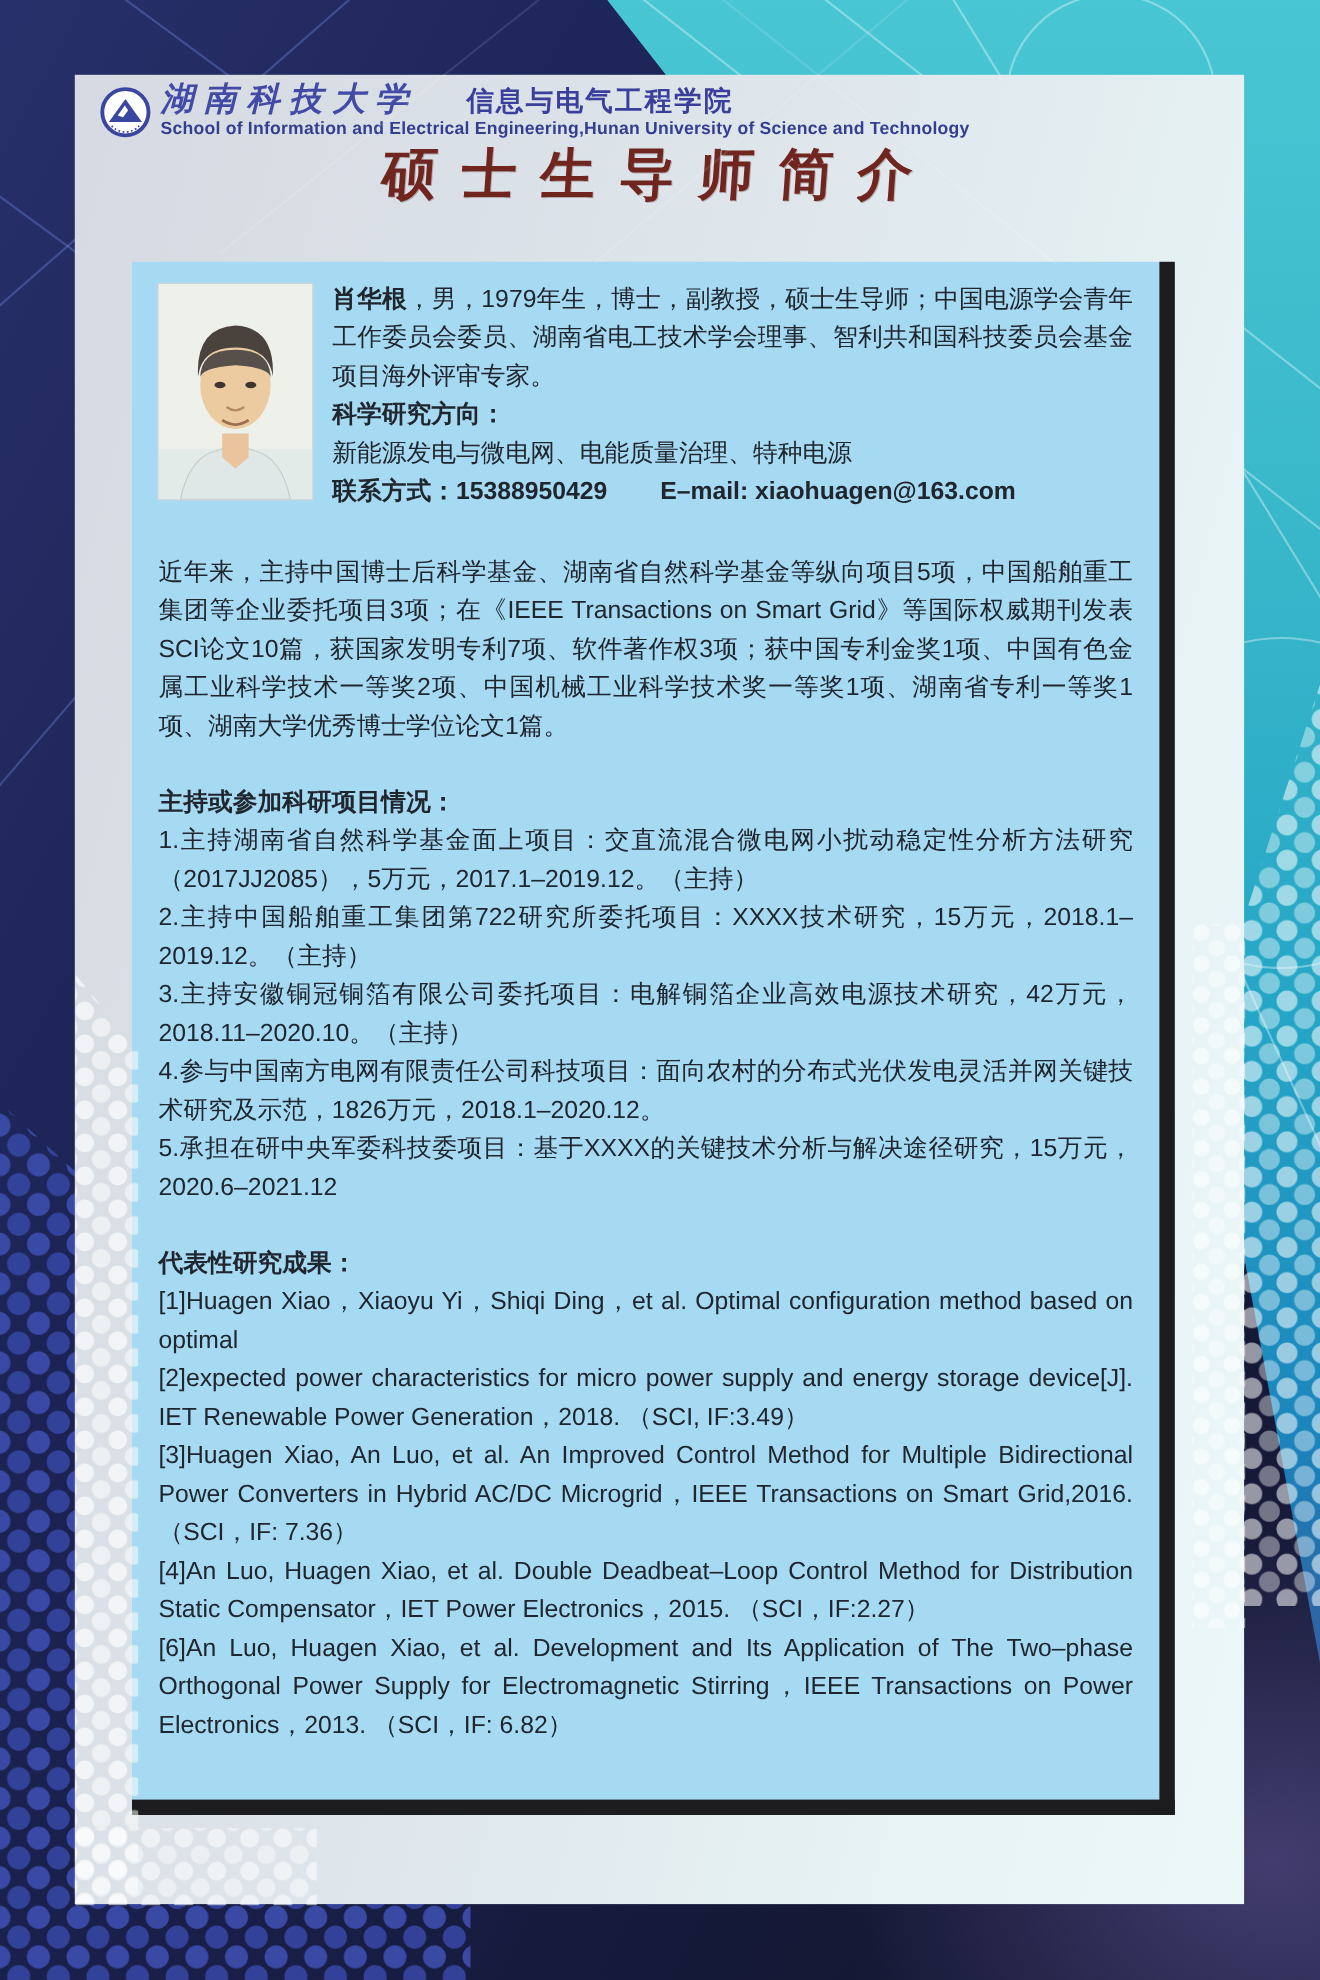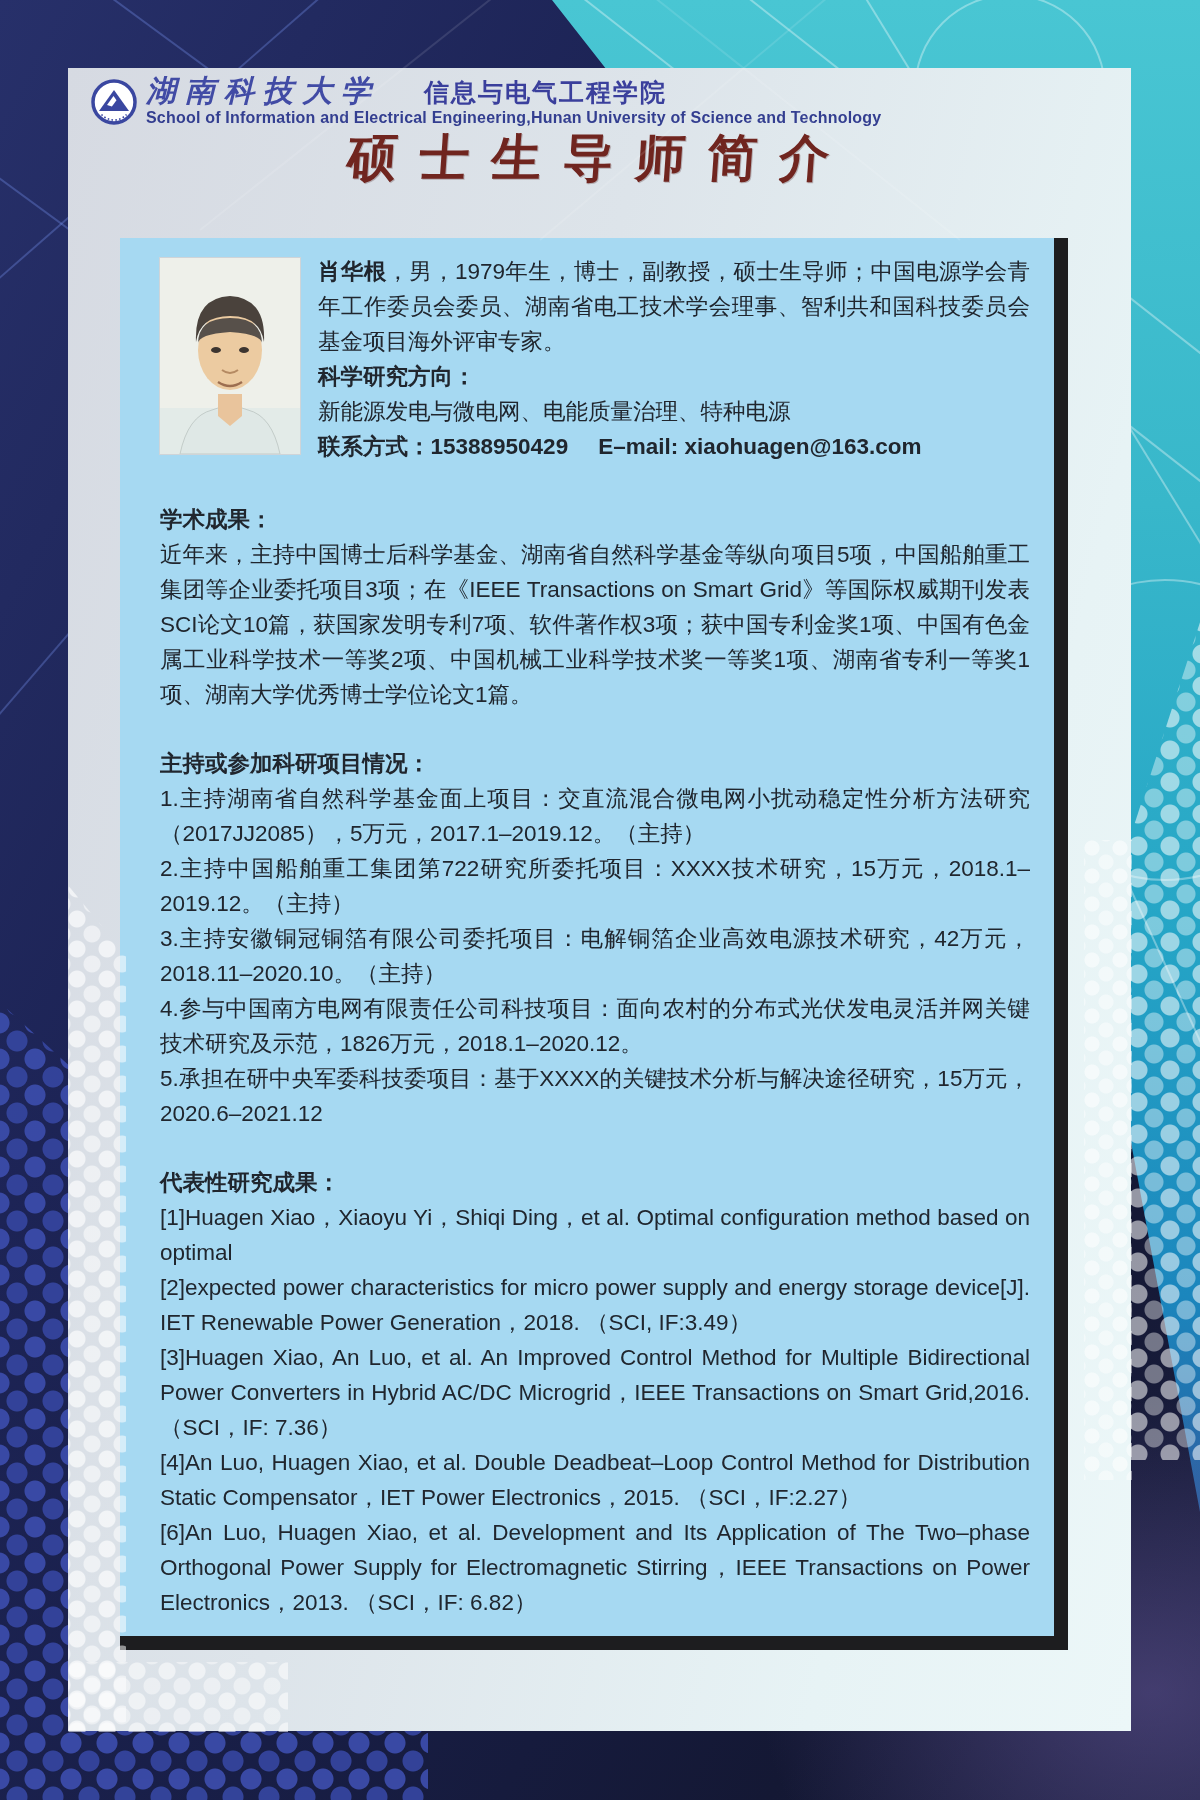--- a/index.html
+++ b/index.html
@@ -83,32 +83,32 @@
     position:absolute;left:0;top:60px;width:100%;text-align:center;
     font-family:"DejaVu Serif",serif;font-weight:bold;font-size:50px;line-height:60px;
     letter-spacing:22px;color:#70251f;transform:skewX(-4deg);
     text-shadow:1px 1px 0 rgba(60,10,10,.25);
   }
   
   .panel{
     position:absolute;left:52px;top:170px;width:948px;height:1412px;box-sizing:border-box;
     background:#a6d9f2;
     border-right:14px solid #1d1d1f;border-bottom:14px solid #1d1d1f;
-    padding:16px 24px 0 40px;overflow:hidden;
+    padding:16px 24px 0 24px;overflow:hidden;
     color:#20262e;font-size:22.5px;line-height:35px;text-align:justify;
   }
   .panel p{margin:0;}
   .bold{font-weight:bold;}
   .photo{
     float:left;width:140px;height:196px;margin:4px 18px 8px 0;
     background:#eef0ec;outline:1px solid #cfd4d8;
   }
   .photo svg{display:block;width:100%;height:100%;}
   .contact-line{font-weight:bold;}
-  .contact-email{display:inline-block;margin-left:30px;}
+  .contact-email{display:inline-block;margin-left:48px;}
   .section{clear:both;margin-top:34px;}
   .intro-block{min-height:214px;}
   
 </style>
 </head>
 <body>
 
 <div class="bg-navy"></div>
 <div class="bg-teal"></div>
 <div class="bg-purple"></div>
@@ -171,21 +171,20 @@
           <path d="M58 124 q12 8 24 0" stroke="#9c6e50" stroke-width="2.4" fill="none"></path>
         </svg>
       </div>
       <p><b>肖华根</b><span>，男，1979年生，博士，副教授，硕士生导师；中国电源学会青年工作委员会委员、湖南省电工技术学会理事、智利共和国科技委员会基金项目海外评审专家。</span></p>
       <p class="bold">科学研究方向：</p>
       <p>新能源发电与微电网、电能质量治理、特种电源</p>
       <p class="contact-line"><span>联系方式：15388950429</span><span class="contact-email">E–mail: xiaohuagen@163.com</span></p>
     </div>
 
     <div class="section">
-      <p class="bold">学术成果：</p>
       <p>近年来，主持中国博士后科学基金、湖南省自然科学基金等纵向项目5项，中国船舶重工集团等企业委托项目3项；在《IEEE Transactions on Smart Grid》等国际权威期刊发表SCI论文10篇，获国家发明专利7项、软件著作权3项；获中国专利金奖1项、中国有色金属工业科学技术一等奖2项、中国机械工业科学技术奖一等奖1项、湖南省专利一等奖1项、湖南大学优秀博士学位论文1篇。</p>
     </div>
 
     <div class="section">
       <p class="bold">主持或参加科研项目情况：</p>
       <div>
           <p>1.主持湖南省自然科学基金面上项目：交直流混合微电网小扰动稳定性分析方法研究（2017JJ2085），5万元，2017.1–2019.12。（主持）</p>
           <p>2.主持中国船舶重工集团第722研究所委托项目：XXXX技术研究，15万元，2018.1–2019.12。（主持）</p>
           <p>3.主持安徽铜冠铜箔有限公司委托项目：电解铜箔企业高效电源技术研究，42万元，2018.11–2020.10。（主持）</p>
           <p>4.参与中国南方电网有限责任公司科技项目：面向农村的分布式光伏发电灵活并网关键技术研究及示范，1826万元，2018.1–2020.12。</p>

